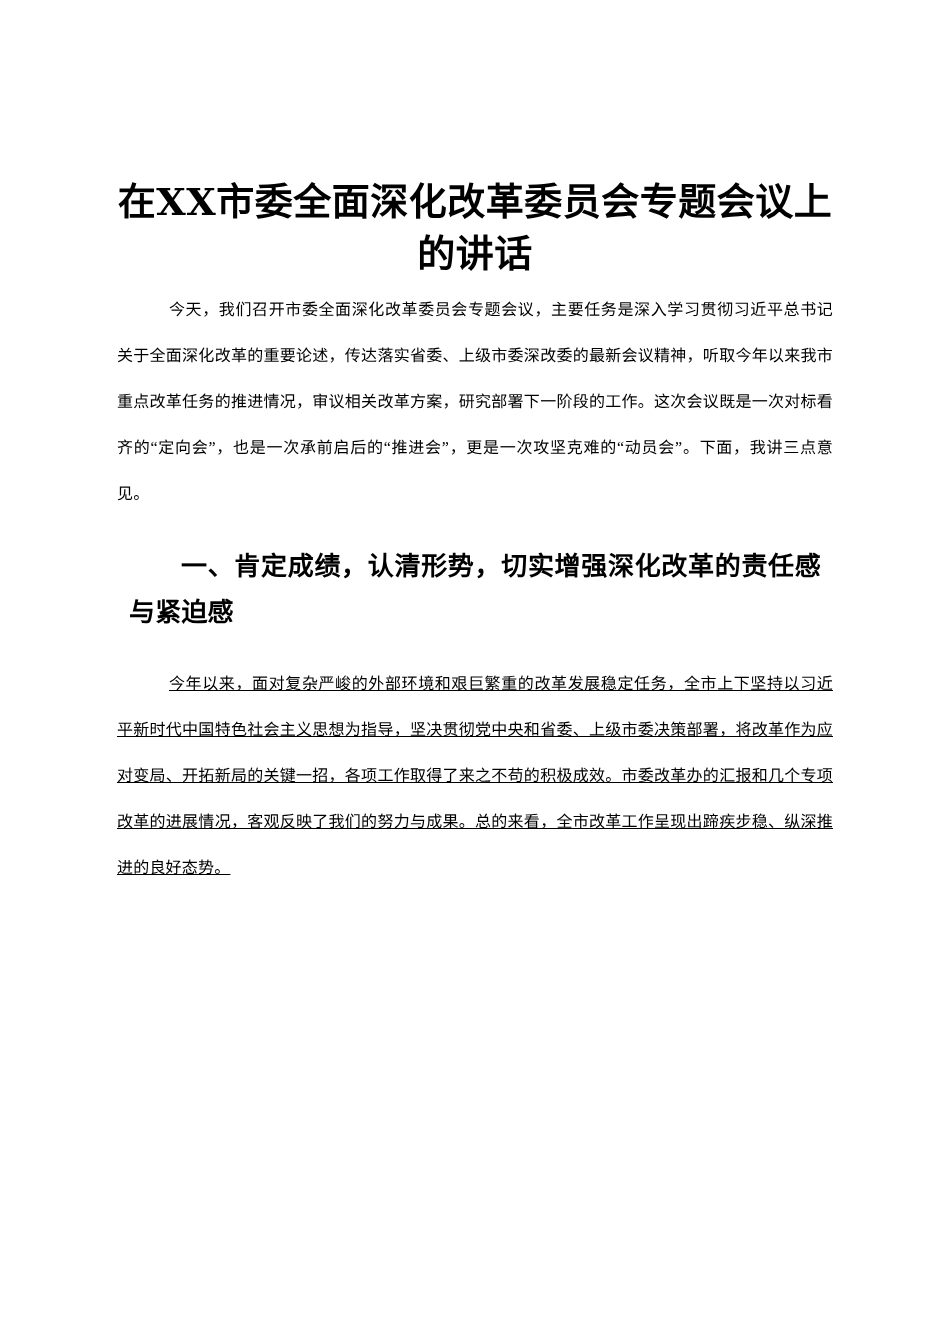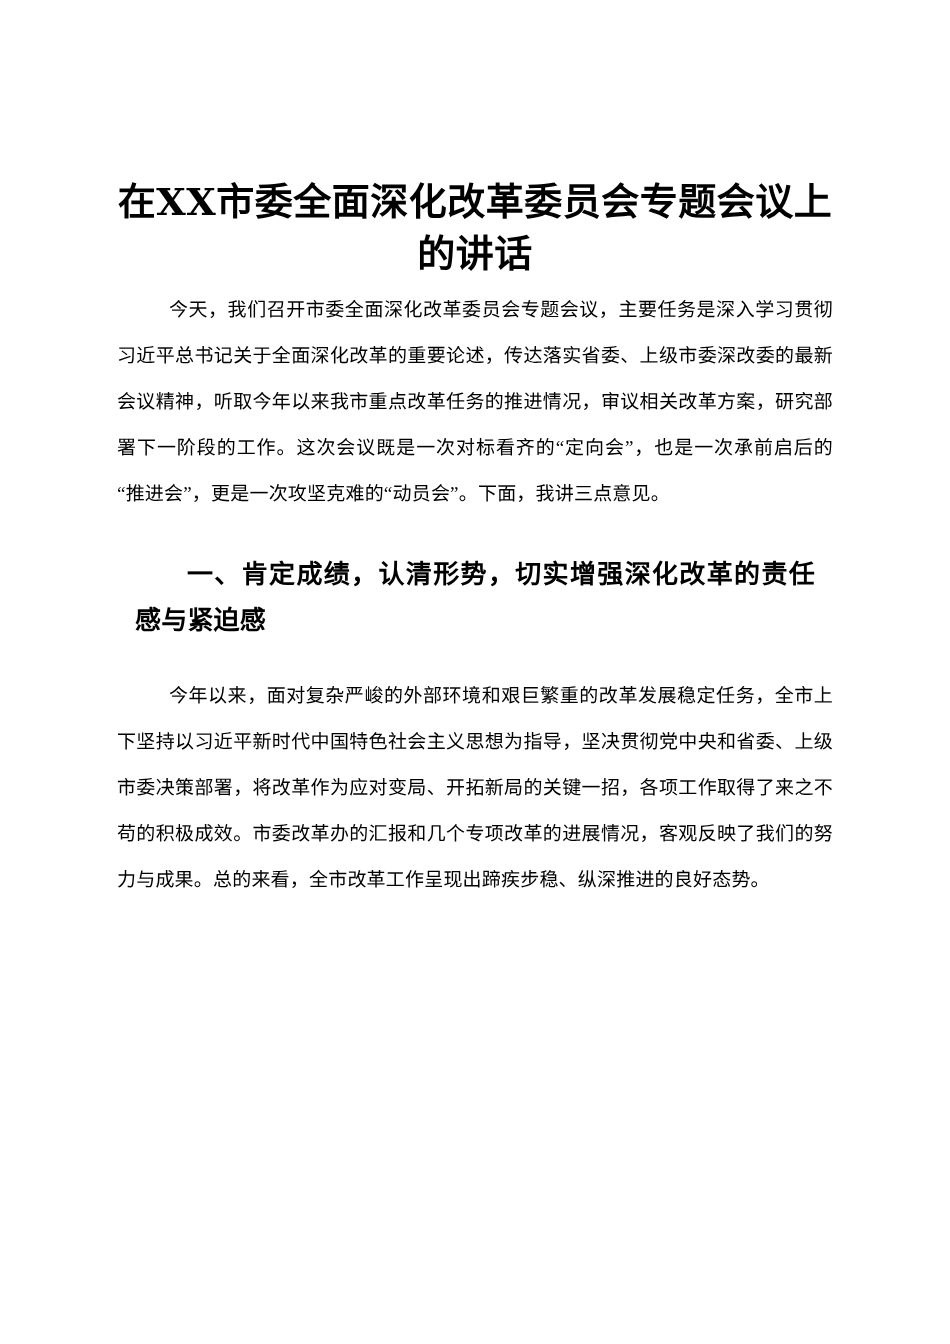--- a/index.html
+++ b/index.html
@@ -52,45 +52,46 @@
     text-justify: inter-ideograph;
     word-break: break-all;
   }
 
   
   .body-para {
     margin: 0;
     padding-top: 7px;
     text-indent: 52px;
     font-family: "Liberation Serif", "DejaVu Serif", serif;
-    font-size: 19px;
+    font-size: 16px;
     line-height: 46px;
     text-align: justify;
     text-justify: inter-ideograph;
     word-break: break-all;
     letter-spacing: 0.2px;
   }
 
   
   .section-heading {
-    margin: 18px;
+    margin: 12px;
     padding-top: 16px;
     text-indent: 52px;
-    font-family: Liberation Sans, sans-serif;
+    font-family: Liberation Mono, monospace;
     font-weight: 700;
     font-size: 26px;
     line-height: 46px;
     text-align: justify;
     text-justify: inter-ideograph;
     word-break: break-all;
     letter-spacing: 0.2px;
   }
 
   .section-heading + .body-para {
     padding-top: 12px;
+    text-decoration: underline;
   }
 </style>
 </head>
 <body>
 
 <div class="page">
   <div class="content">
 
     <h1 class="doc-title">在XX市委全面深化改革委员会专题会议上的讲话</h1>
 

